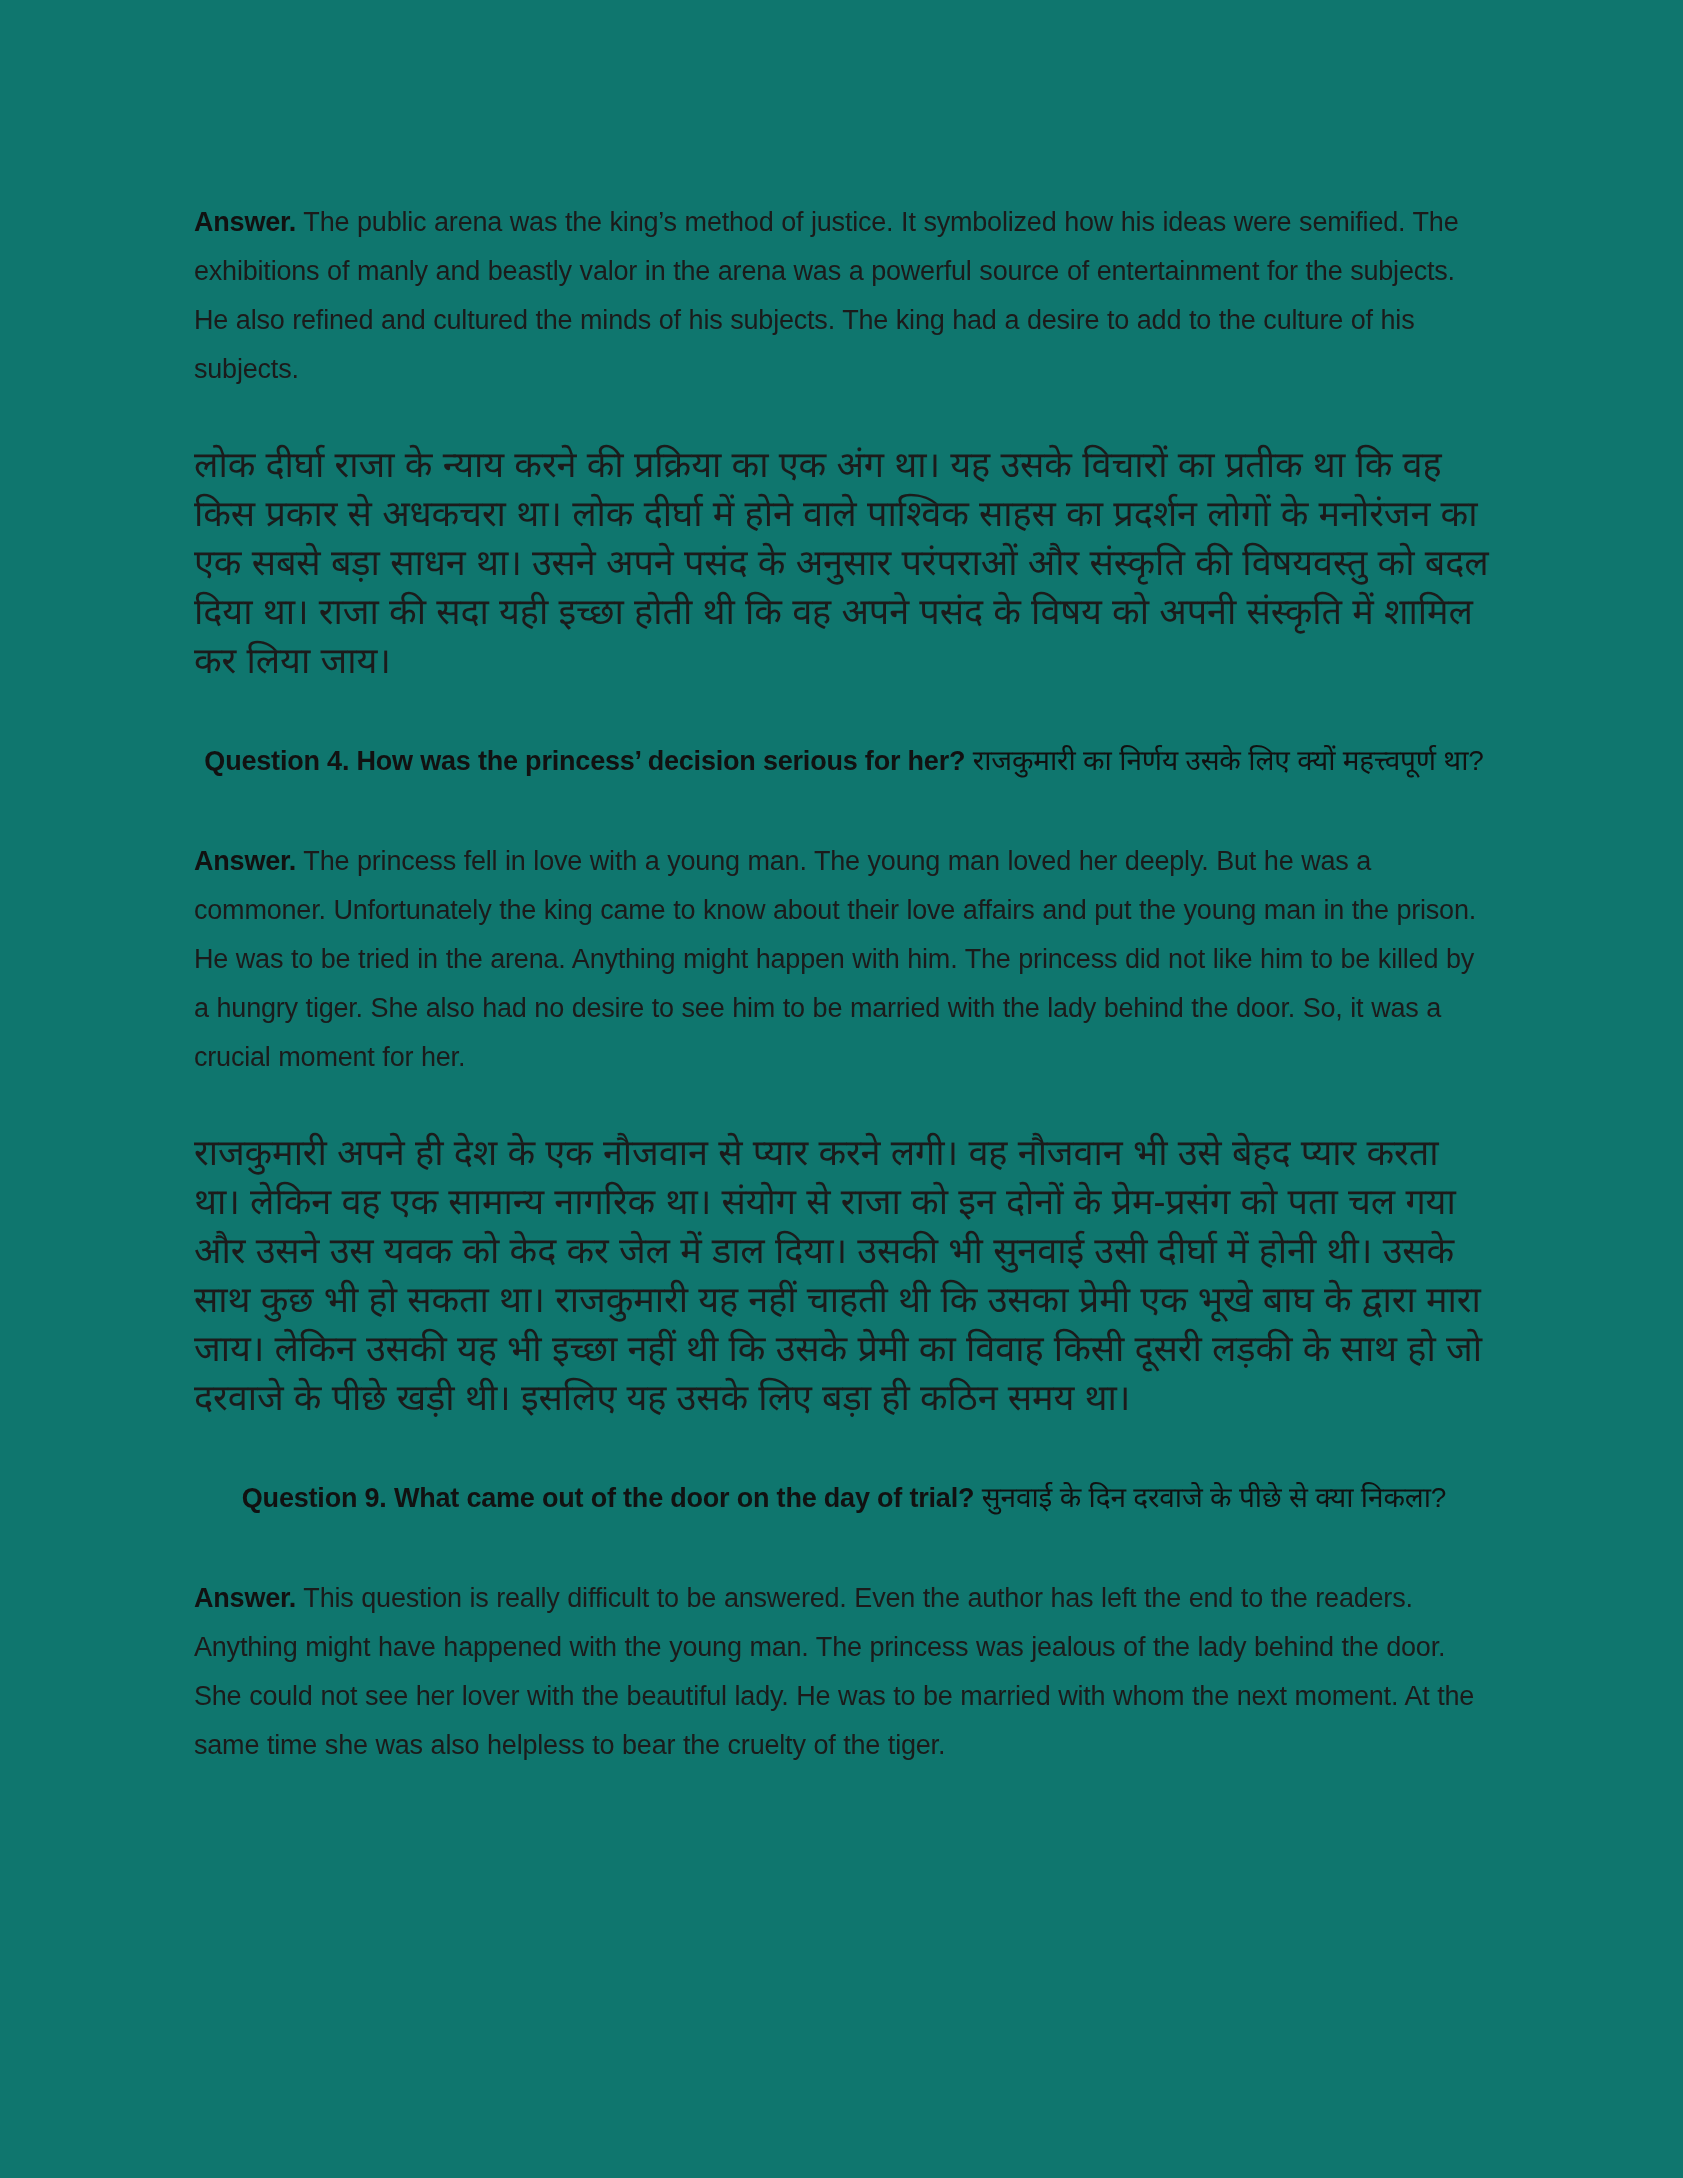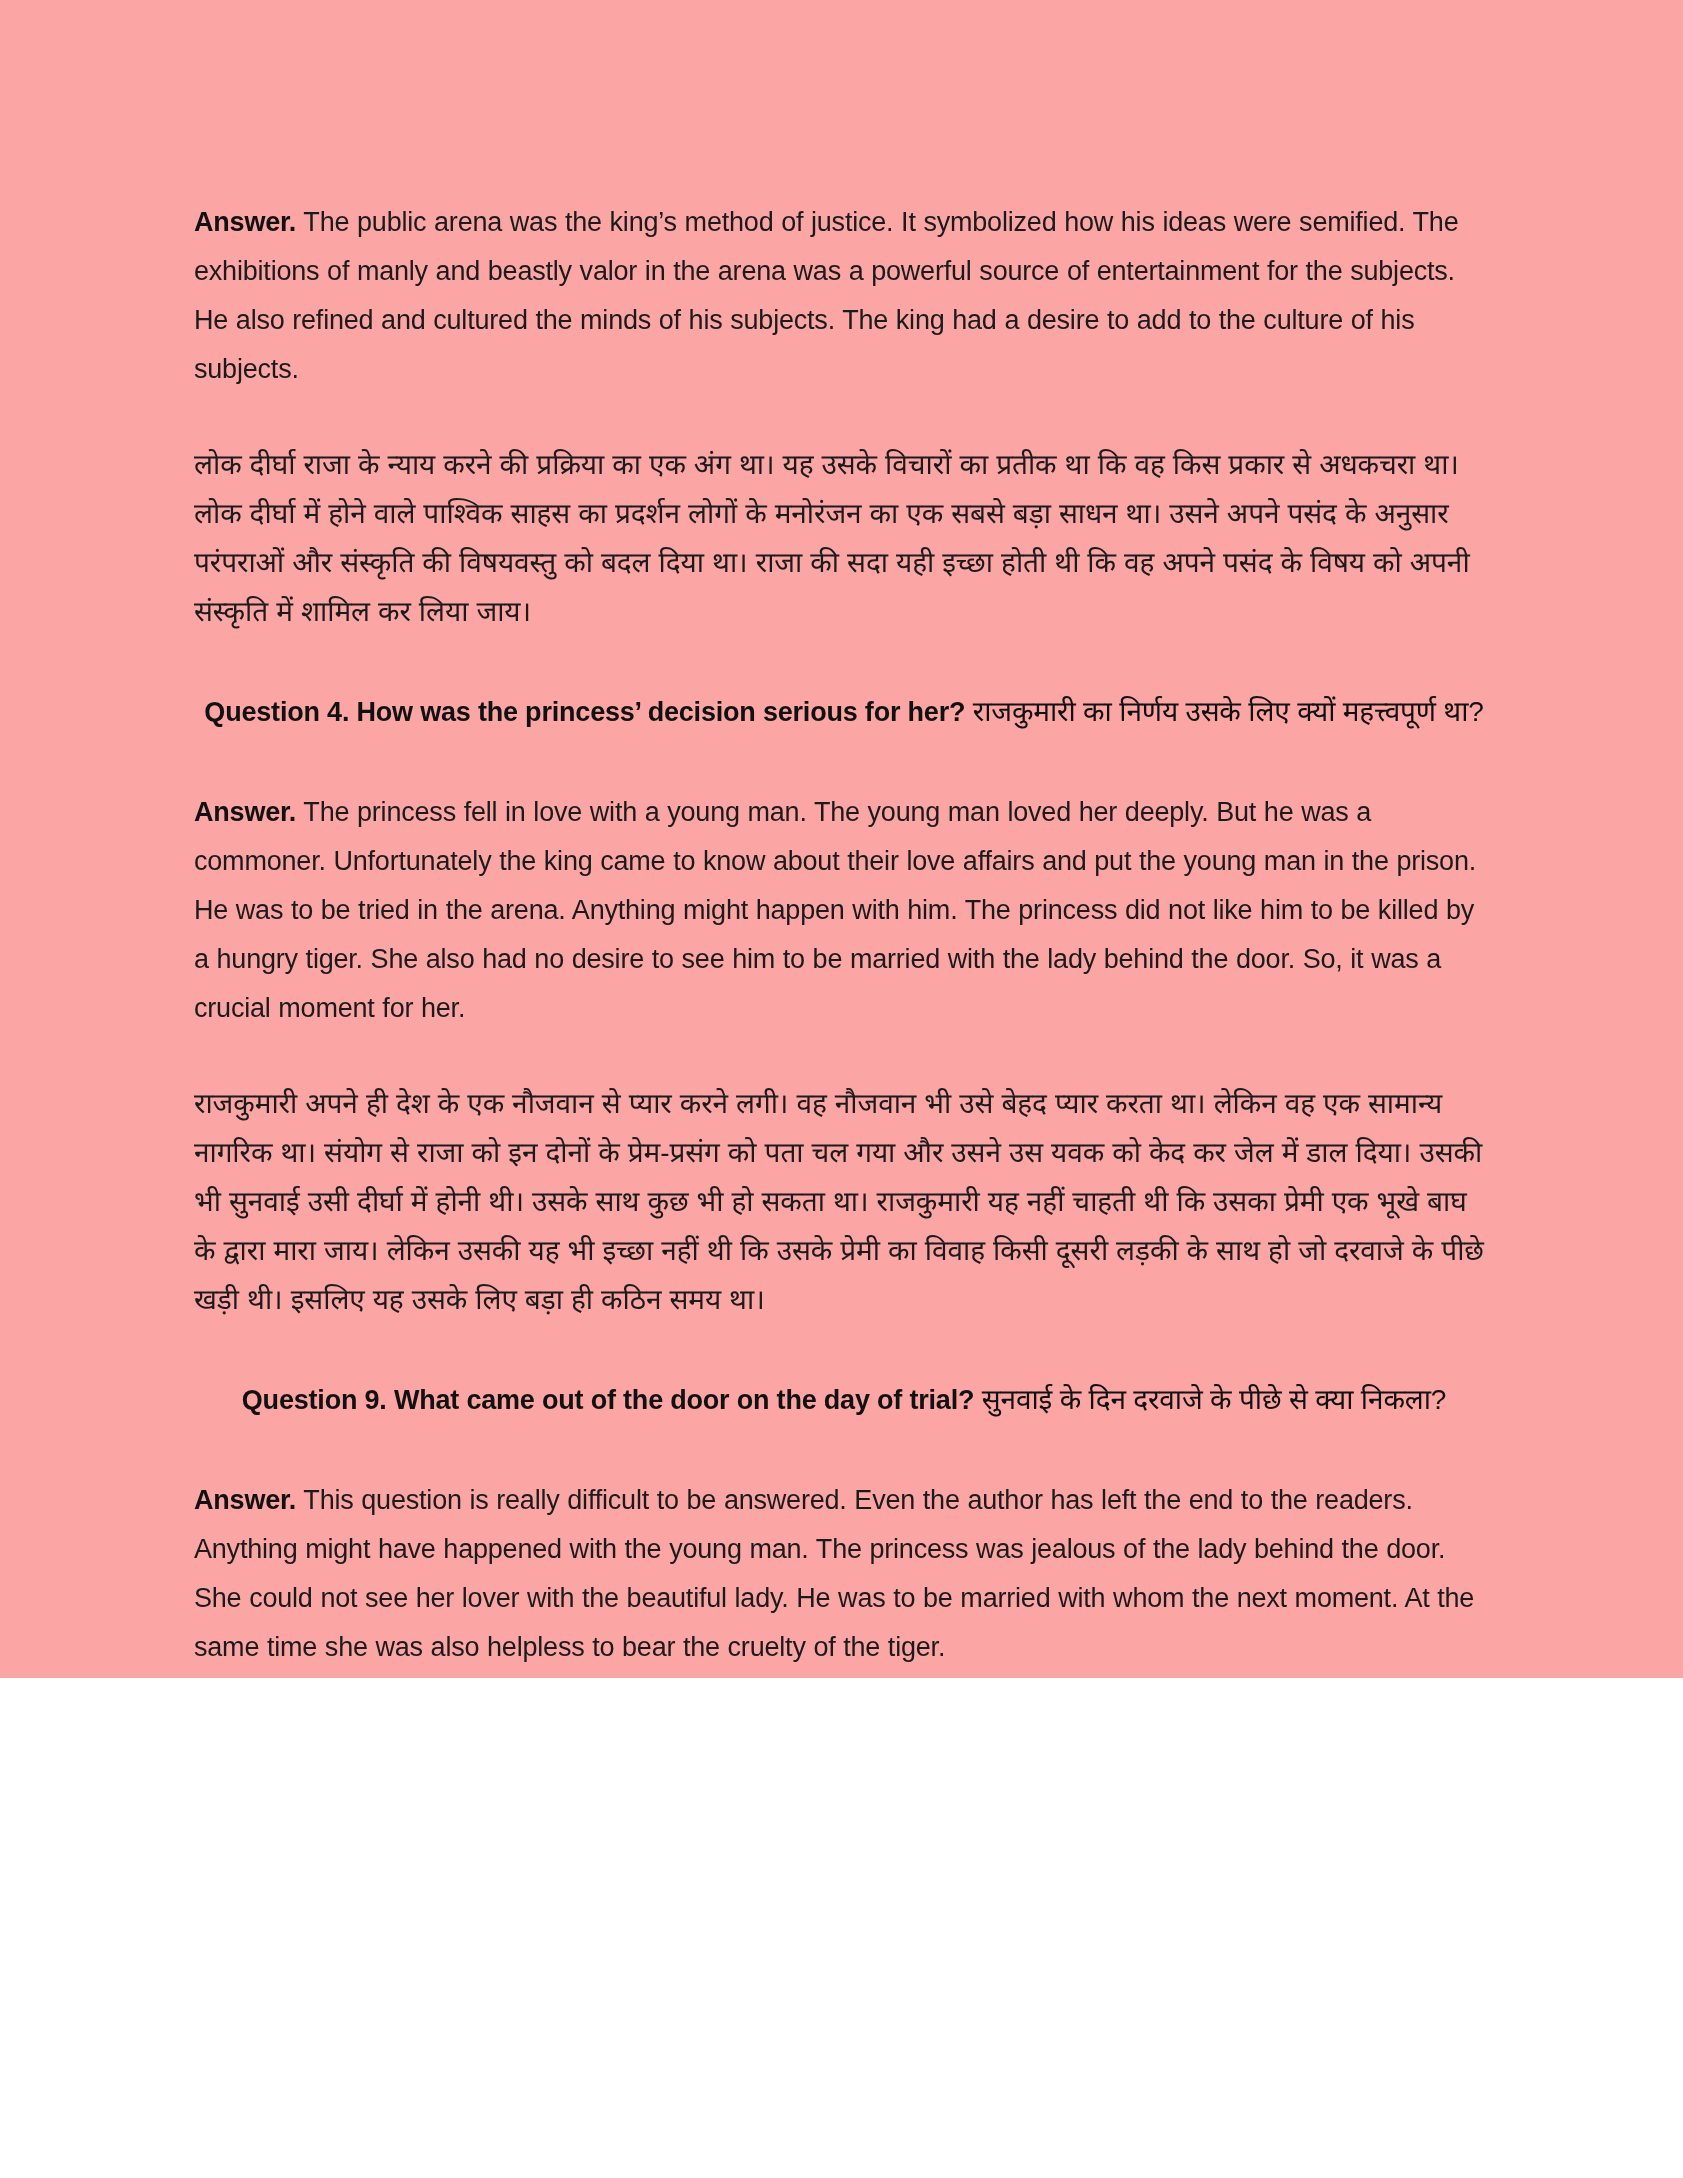--- a/index.html
+++ b/index.html
@@ -3,22 +3,22 @@
 <meta charset="utf-8">
 <style>
   html, body {
     margin: 0;
     padding: 0;
     background: #ffffff;
   }
   .page {
     position: relative;
     width: 1683px;
-    height: 1678px;
-    background: #fca5a5;
+    height: 2178px;
+    background: #0f766e;
     box-sizing: border-box;
     overflow: hidden;
   }
   .content {
     position: absolute;
     left: 194px;
     top: 198px;
     width: 1300px;
   }
   .para {
@@ -31,21 +31,21 @@
     word-spacing: 0.4px;
     margin: 0;
   }
   .para.en {
     font-family: "Liberation Sans", sans-serif;
     font-size: 27px;
     letter-spacing: -0.2px;
   }
   .para.hi {
     font-family: "Liberation Sans", sans-serif;
-    font-size: 28px;
+    font-size: 36px;
     line-height: 49px;
     letter-spacing: -0.1px;
   }
   .label-bold {
     font-weight: bold;
     color: #111111;
   }
   .q-head {
     font-family: "Liberation Sans", sans-serif;
     font-size: 27px;

